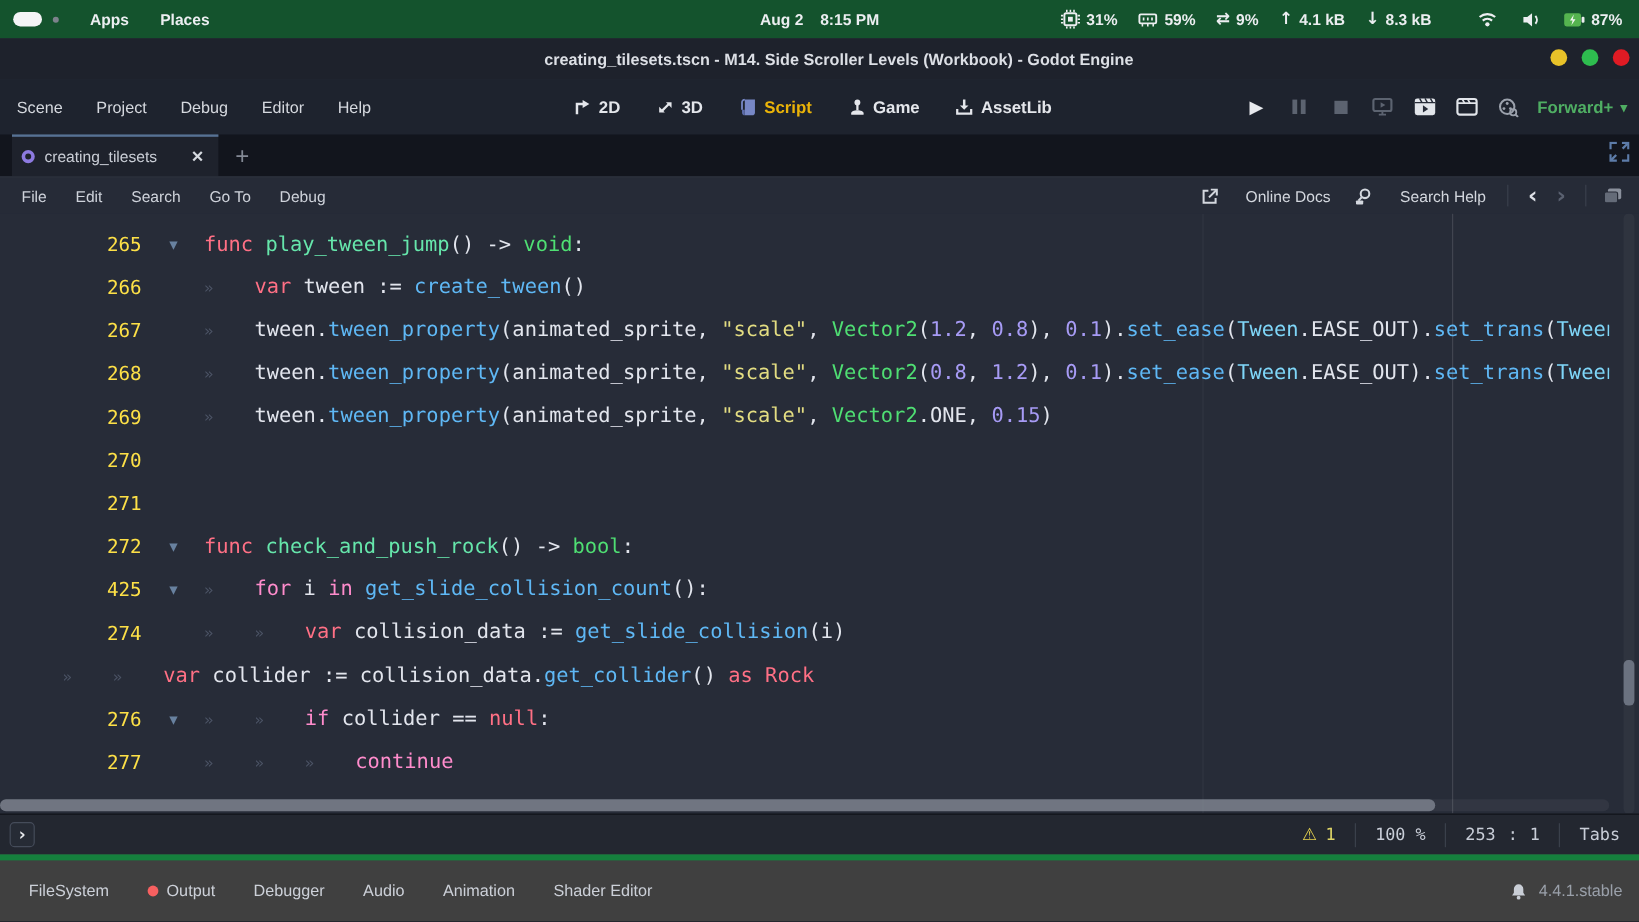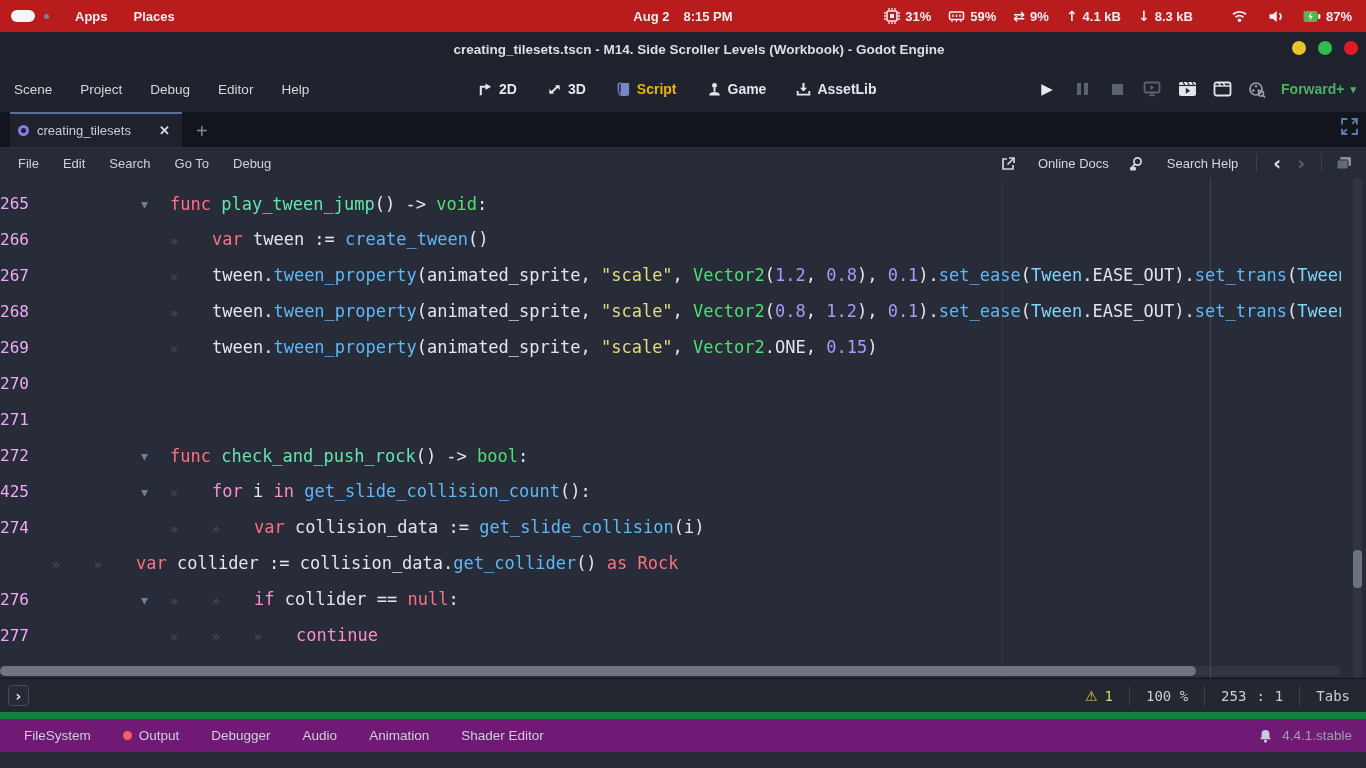--- a/index.html
+++ b/index.html
@@ -2,28 +2,28 @@
 <html><head>
 <meta charset="utf-8">
 <style>
   * { margin:0; padding:0; box-sizing:border-box; }
   html,body { width:1366px; height:768px; background:#14171e; overflow:hidden;
               font-family:"Liberation Sans", sans-serif; }
   #screen { position:relative; width:1366px; height:768px; background:#272c38; }
 
   
   .row { position:absolute; left:0; width:1366px; }
-  #sysbar      { top:0;   height:32px;  background:#b91c1c; color:#eceef1; }
+  #sysbar      { top:0;   height:32px;  background:#14532d; color:#eceef1; }
   #titlebar    { top:32px; height:34px; background:#1e222c; }
   #menubar     { top:66px; height:46px; background:#1e232e; }
   #scenetabs   { top:112px; height:35px; background:#12151d; }
   #scripttool  { top:147px; height:31px; background:#262b37; border-top:1px solid #2c313d; }
   #codearea    { top:178px; height:500px; background:#272c38; overflow:hidden; }
   #statusbar   { top:678px; height:34px; background:#232730; border-top:1px solid #12151b; }
-  #bottombar   { top:712px; height:40px; background:#701a75; border-top:7px solid #15803d; }
+  #bottombar   { top:712px; height:56px; background:#404040; border-top:5px solid #15803d; }
 
   
   #sysbar { display:flex; align-items:center; font-size:13px; font-weight:700; }
   .pill { width:24px; height:12px; border-radius:7px; background:#f4f4f6; margin-left:11px; }
   .pill-dot { width:5px; height:5px; border-radius:50%; background:#7d828c; margin-left:9px; }
   .sys-item { margin-left:26px; cursor:default; }
   .sys-clock { position:absolute; left:50%; transform:translateX(-50%); display:flex; gap:14px; }
   .tray { position:absolute; right:14px; display:flex; align-items:center; }
   .tray .grp { display:flex; align-items:center; gap:5px; margin-left:17px; }
   .tray svg { display:block; }
@@ -66,21 +66,21 @@
   .st-right { position:absolute; right:8px; display:flex; align-items:center; }
   .st-btn { display:flex; align-items:flex-end; gap:23px; padding:4px 10px; cursor:pointer; color:#d3d7de; }
   .st-sep { width:1px; height:18px; background:#3a404d; margin:0 8px; }
   .nav-chev { font-size:19px; font-weight:700; padding:0 8px; cursor:pointer; font-family:"DejaVu Sans", sans-serif; }
   .nav-back { color:#dfe2e8; }
   .nav-fwd { color:#5a6170; }
 
   
   #lines { position:absolute; left:0; top:8px; width:1341px; overflow:hidden; }
   .cl { display:flex; height:36px; align-items:center; }
-  .ln { width:118px; flex:none; text-align:left; color:#f0abfc;
+  .ln { width:118px; flex:none; text-align:right; color:#fde047;
         font:16px/36px "DejaVu Sans Mono", monospace; }
   .fold { width:52px; flex:none; padding-left:23px; color:#68819f; font-size:14px;
           line-height:36px; font-family:"DejaVu Sans", sans-serif; }
   .ct { font:17px/36px "DejaVu Sans Mono", monospace; white-space:pre; color:#e2e5ed; }
   .ind { display:inline-block; width:42px; color:#4b5365; font-size:13px; }
   .kw{color:#ff7085} .cf{color:#ff8ccc} .fn{color:#5fb8f5} .fd{color:#66e6ab}
   .ty{color:#4fdf73} .en{color:#7fd6f8} .nu{color:#a79bf5} .st{color:#e3dd82} .tx{color:#e2e5ed}
   .guideline { position:absolute; top:0; height:500px; width:1px; }
   .g80  { left:1002px; background:rgba(255,255,255,0.05); }
   .g100 { left:1210px; background:rgba(255,255,255,0.12); }

